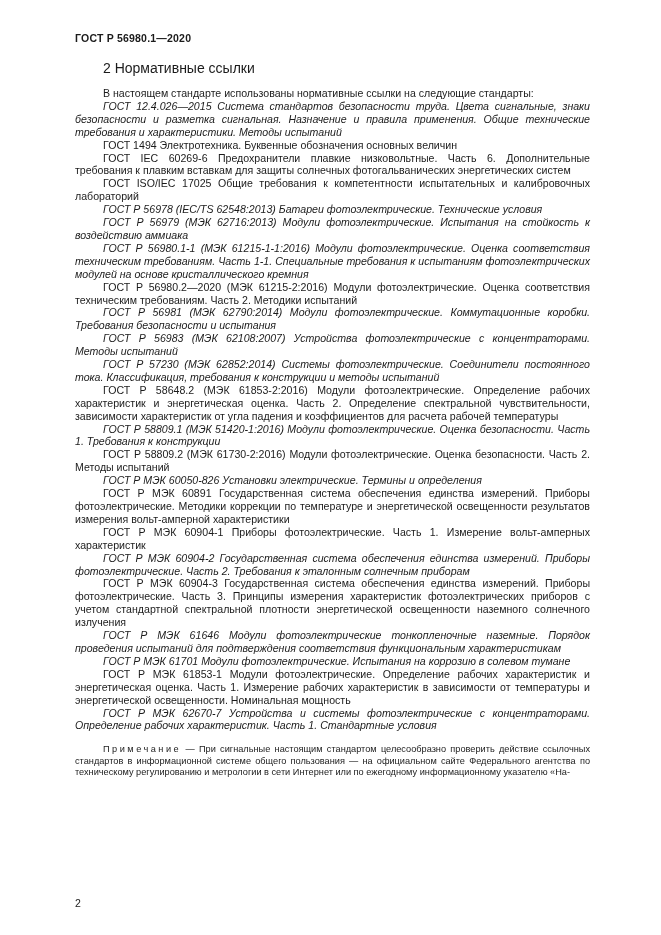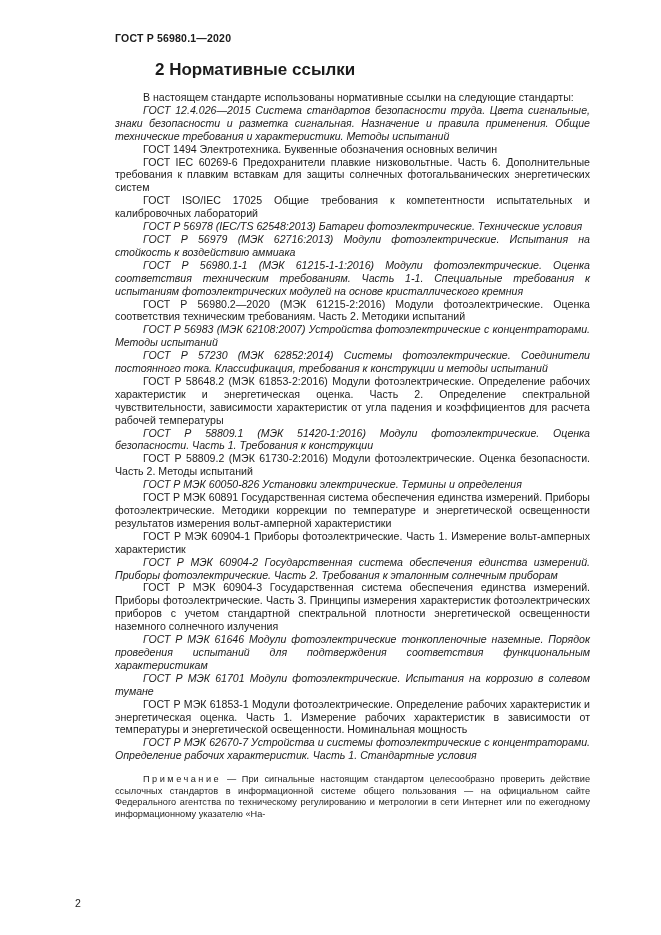--- a/index.html
+++ b/index.html
@@ -7,33 +7,33 @@
   body {
     width: 661px; height: 935px;
     font-family: "Liberation Sans", sans-serif;
     color: #1b1b1b;
     position: relative;
     overflow: hidden;
   }
   .page {
     position: relative;
     width: 661px; height: 935px;
-    padding: 32px 71px 40px 115px;
+    padding: 32px 71px 40px 75px;
     background: #ffffff;
   }
   .running-header {
     font-size: 10.5px;
     font-weight: bold;
     margin-bottom: 16px;
     letter-spacing: 0.2px;
   }
   .section-title {
-    font-size: 17px;
-    font-weight: bold;
-    margin: 0 0 11px 40px;
+    font-size: 14px;
+    font-weight: normal;
+    margin: 0 0 11px 28px;
   }
   .body-text p {
     font-size: 10.6px;
     line-height: 12.9px;
     text-align: justify;
     text-indent: 28px;
   }
   .body-text p.italic { font-style: italic; }
   .note {
     margin-top: 12px;
@@ -63,20 +63,21 @@
     <p>В настоящем стандарте использованы нормативные ссылки на следующие стандарты:</p>
     <div id="refs">
         <p class="italic">ГОСТ 12.4.026—2015 Система стандартов безопасности труда. Цвета сигнальные, знаки безопасности и разметка сигнальная. Назначение и правила применения. Общие технические требования и характеристики. Методы испытаний</p>
         <p class="">ГОСТ 1494 Электротехника. Буквенные обозначения основных величин</p>
         <p class="">ГОСТ IEC 60269-6 Предохранители плавкие низковольтные. Часть 6. Дополнительные требования к плавким вставкам для защиты солнечных фотогальванических энергетических систем</p>
         <p class="">ГОСТ ISO/IEC 17025 Общие требования к компетентности испытательных и калибровочных лабораторий</p>
         <p class="italic">ГОСТ Р 56978 (IEC/TS 62548:2013) Батареи фотоэлектрические. Технические условия</p>
         <p class="italic">ГОСТ Р 56979 (МЭК 62716:2013) Модули фотоэлектрические. Испытания на стойкость к воздействию аммиака</p>
         <p class="italic">ГОСТ Р 56980.1-1 (МЭК 61215-1-1:2016) Модули фотоэлектрические. Оценка соответствия техническим требованиям. Часть 1-1. Специальные требования к испытаниям фотоэлектрических модулей на основе кристаллического кремния</p>
         <p class="">ГОСТ Р 56980.2—2020 (МЭК 61215-2:2016) Модули фотоэлектрические. Оценка соответствия техническим требованиям. Часть 2. Методики испытаний</p>
+        <p class="italic">ГОСТ Р 56981 (МЭК 62790:2014) Модули фотоэлектрические. Коммутационные коробки. Требования безопасности и испытания</p>
         <p class="italic">ГОСТ Р 56983 (МЭК 62108:2007) Устройства фотоэлектрические с концентраторами. Методы испытаний</p>
         <p class="italic">ГОСТ Р 57230 (МЭК 62852:2014) Системы фотоэлектрические. Соединители постоянного тока. Классификация, требования к конструкции и методы испытаний</p>
         <p class="">ГОСТ Р 58648.2 (МЭК 61853-2:2016) Модули фотоэлектрические. Определение рабочих характеристик и энергетическая оценка. Часть 2. Определение спектральной чувствительности, зависимости характеристик от угла падения и коэффициентов для расчета рабочей температуры</p>
         <p class="italic">ГОСТ Р 58809.1 (МЭК 51420-1:2016) Модули фотоэлектрические. Оценка безопасности. Часть 1. Требования к конструкции</p>
         <p class="">ГОСТ Р 58809.2 (МЭК 61730-2:2016) Модули фотоэлектрические. Оценка безопасности. Часть 2. Методы испытаний</p>
         <p class="italic">ГОСТ Р МЭК 60050-826 Установки электрические. Термины и определения</p>
         <p class="">ГОСТ Р МЭК 60891 Государственная система обеспечения единства измерений. Приборы фотоэлектрические. Методики коррекции по температуре и энергетической освещенности результатов измерения вольт-амперной характеристики</p>
         <p class="">ГОСТ Р МЭК 60904-1 Приборы фотоэлектрические. Часть 1. Измерение вольт-амперных характеристик</p>
         <p class="italic">ГОСТ Р МЭК 60904-2 Государственная система обеспечения единства измерений. Приборы фотоэлектрические. Часть 2. Требования к эталонным солнечным приборам</p>
         <p class="">ГОСТ Р МЭК 60904-3 Государственная система обеспечения единства измерений. Приборы фотоэлектрические. Часть 3. Принципы измерения характеристик фотоэлектрических приборов с учетом стандартной спектральной плотности энергетической освещенности наземного солнечного излучения</p>

